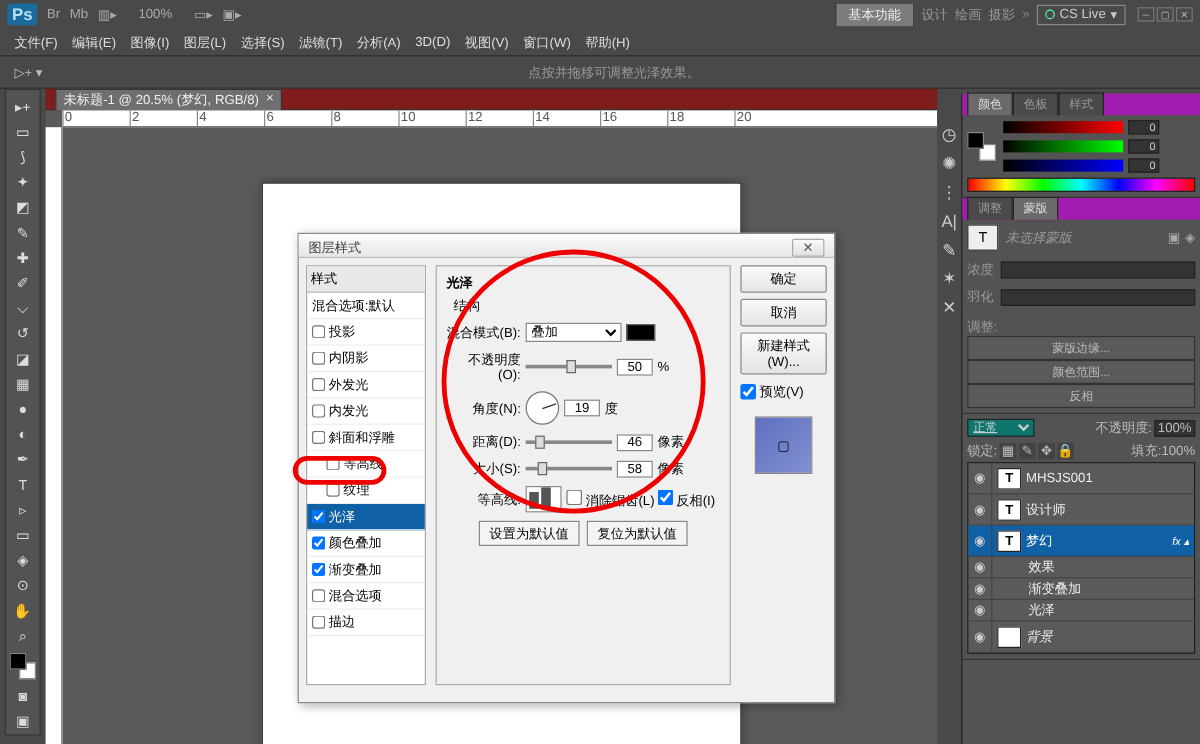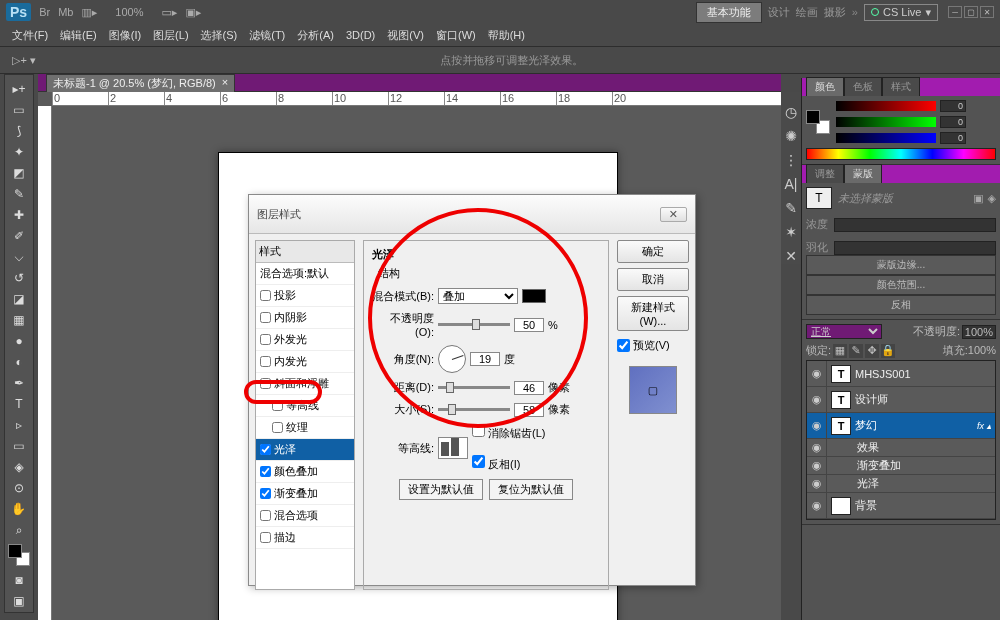--- a/index.html
+++ b/index.html
@@ -22,21 +22,21 @@
 
 .menu-bar { height: 22px; background: #494949; display: flex; align-items: center; gap: 4px; padding: 0 8px; color: #ddd; }
 .menu-bar span { padding: 2px 4px; }
 
 
 .opt-bar { height: 28px; background: #494949; border-top: 1px solid #2d2d2d; border-bottom: 1px solid #2d2d2d; display: flex; align-items: center; padding: 0 12px; color: #bbb; }
 .opt-tool { display: flex; align-items: center; gap: 3px; }
 .opt-msg { margin: 0 auto; color: #999; }
 
 
-.doc-tab { height: 18px; background: #701a75; border-bottom: 1px solid #333; display: flex; align-items: center; padding: 0 8px; position: absolute; top: 74px; left: 38px; right: 219px; }
+.doc-tab { height: 18px; background: #7f1d1d; border-bottom: 1px solid #333; display: flex; align-items: center; padding: 0 8px; position: absolute; top: 74px; left: 38px; right: 219px; }
 .doc-tab-item { background: #6f6f6f; padding: 1px 6px; font-size: 10px; color: #eee; border: 1px solid #333; border-bottom: none; display: flex; gap: 6px; }
 
 
 .toolbox { position: absolute; left: 4px; top: 74px; width: 30px; background: #535353; border: 1px solid #333; padding-top: 4px; }
 .toolbox .tool { width: 24px; height: 20px; margin: 0 auto 1px; display: flex; align-items: center; justify-content: center; color: #ddd; font-size: 12px; }
 .toolbox .swatch { margin: 4px auto; position: relative; width: 22px; height: 22px; }
 .sw-fg { width: 14px; height: 14px; background: #000; border: 1px solid #888; position: absolute; top: 0; left: 0; }
 .sw-bg { width: 14px; height: 14px; background: #fff; border: 1px solid #888; position: absolute; bottom: 0; right: 0; }
 
 
@@ -71,40 +71,40 @@
 .adj-thumb { width: 26px; height: 22px; background: #eee; border: 1px solid #222; display: flex; align-items: center; justify-content: center; font-size: 12px; }
 .adj-lbl { color: #999; font-style: italic; }
 .adj-icons { margin-left: auto; display: flex; gap: 4px; color: #aaa; }
 .adj-ctrl { margin-top: 8px; display: flex; align-items: center; gap: 6px; color: #999; }
 .adj-ctrl input { flex: 1; background: #333; border: 1px solid #222; height: 14px; color: #ccc; }
 .adj-btns { display: flex; gap: 4px; margin-top: 0; }
 .adj-btns button { flex: 1; background: #5a5a5a; border: 1px solid #333; color: #bbb; padding: 2px; font-size: 10px; }
 
 
 .lay-ctrl { display: flex; gap: 4px; align-items: center; padding-bottom: 4px; }
-.lay-ctrl select { background: #701a75; color: #ccc; border: 1px solid #222; font-size: 10px; width: 76px; text-decoration: underline; }
+.lay-ctrl select { background: #0f766e; color: #ccc; border: 1px solid #222; font-size: 10px; width: 56px; text-decoration: underline; }
 .lay-ctrl .field { display: flex; align-items: center; gap: 2px; color: #bbb; font-size: 10px; }
 .lay-ctrl .num { background: #333; border: 1px solid #222; width: 34px; text-align: right; padding-right: 2px; }
 .lay-lock { display: flex; gap: 2px; color: #bbb; font-size: 10px; padding-bottom: 2px; align-items: center; }
 .lay-lock span.ico { width: 14px; height: 14px; background: #444; display: inline-flex; align-items: center; justify-content: center; }
 .lay-list { border: 1px solid #222; background: #5a5a5a; }
 .layer { display: flex; align-items: center; height: 26px; border-bottom: 1px solid #444; }
 .layer.selected { background: #1060a5; color: #fff; }
 .layer .eye { width: 20px; text-align: center; color: #ccc; border-right: 1px solid #444; height: 100%; display: flex; align-items: center; justify-content: center; }
 .layer .thumb { width: 20px; height: 18px; background: #fff; border: 1px solid #222; margin: 0 4px; display: flex; align-items: center; justify-content: center; font-size: 11px; font-weight: bold; color: #000; }
 .layer .name { color: #eee; }
 .layer.selected .name { color: #fff; }
 .layer .fx { margin-left: auto; margin-right: 4px; font-style: italic; font-size: 9px; }
 .layer.sub { height: 18px; font-size: 10px; }
 .layer.sub .eye { font-size: 11px; }
 .layer.sub .indent { width: 30px; }
 
 
 .dialog { position: absolute; left: 248px; top: 194px; width: 448px; height: 392px; background: #f0f0f0; border: 1px solid #8a8a8a; box-shadow: 2px 2px 8px rgba(0,0,0,0.3); }
-.dlg-title { height: 39px; background: linear-gradient(#fcfcfc, #e6e6e6); border-bottom: 1px solid #bbb; display: flex; align-items: center; padding: 0 8px; color: #444; }
+.dlg-title { height: 20px; background: linear-gradient(#fcfcfc, #e6e6e6); border-bottom: 1px solid #bbb; display: flex; align-items: flex-end; padding: 0 8px; color: #444; }
 .dlg-close { margin-left: auto; border: 1px solid #aaa; padding: 0 8px; font-family: Arial; color: #555; background: linear-gradient(#fafafa,#e0e0e0); border-radius: 2px; }
 .dlg-body { position: relative; padding: 8px; height: calc(100% - 24px); }
 
 .style-list { position: absolute; left: 6px; top: 6px; width: 100px; height: 350px; border: 1px solid #aaa; background: #fff; }
 .style-list .hdr { background: #e8e8e8; padding: 3px; border-bottom: 1px solid #bbb; }
 .style-list .opt { padding: 3px 4px; display: flex; gap: 3px; align-items: center; border-bottom: 1px solid #eee; }
 .style-list .opt.sel { background: #1060a5; color: #fff; }
 .style-list input[type=checkbox] { width: 11px; height: 11px; }
 
 .settings { position: absolute; left: 114px; top: 6px; width: 246px; height: 350px; border: 1px solid #aaa; padding: 6px 8px; }
@@ -297,20 +297,23 @@
           </div>
       </div>
       <div class="adj-ctrl">
           <span>浓度</span>
           <input style="">
         </div>
       <div class="adj-ctrl">
           <span>羽化</span>
           <input style="">
         </div>
+      <div class="adj-ctrl" style="margin-top:10px">
+          <span>调整:</span>
+        </div>
       <div class="adj-btns">
         <button>蒙版边缘...</button>
       </div>
       <div class="adj-btns">
         <button>颜色范围...</button>
       </div>
       <div class="adj-btns">
         <button>反相</button>
       </div>
     </div>
@@ -361,21 +364,21 @@
             <div class="name">渐变叠加</div>
           </div>
         <div class="layer sub">
             <div class="eye">◉</div>
             <div class="indent"></div>
             <div class="name">光泽</div>
           </div>
         <div class="layer">
             <div class="eye">◉</div>
             <div class="thumb" style="background:#fff"></div>
-            <div class="name" style="">背景</div>
+            <div class="name" style="font-style:italic">背景</div>
           </div>
       </div>
     </div>
   </div>
 </div>
 
 <div class="dialog">
   <div class="dlg-title">
     <span>图层样式</span>
     <span class="dlg-close">✕</span>
@@ -472,21 +475,21 @@
         <span class="lbl">大小(S):</span>
         <div class="slider-track">
             <div class="handle" style="left:10px"></div>
           </div>
         <span class="num">58</span>
         <span class="unit">像素</span>
       </div>
       <div class="set-row">
         <span class="lbl">等高线:</span>
         <div class="contour"></div>
-        <div style="display:flex;flex-direction:column;gap:14px">
+        <div style="display:flex;flex-direction:row;gap:2px">
           <label><input type="checkbox" style=""> <span>消除锯齿(L)</span></label>
           <label><input type="checkbox" checked="" style=""> <span>反相(I)</span></label>
         </div>
       </div>
       <div class="btnrow">
         <button>设置为默认值</button>
         <button>复位为默认值</button>
       </div>
     </div>
 

